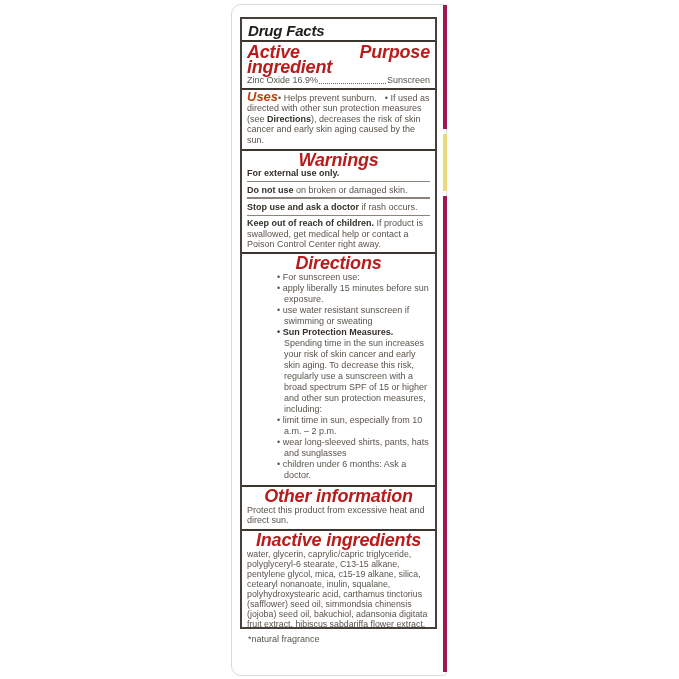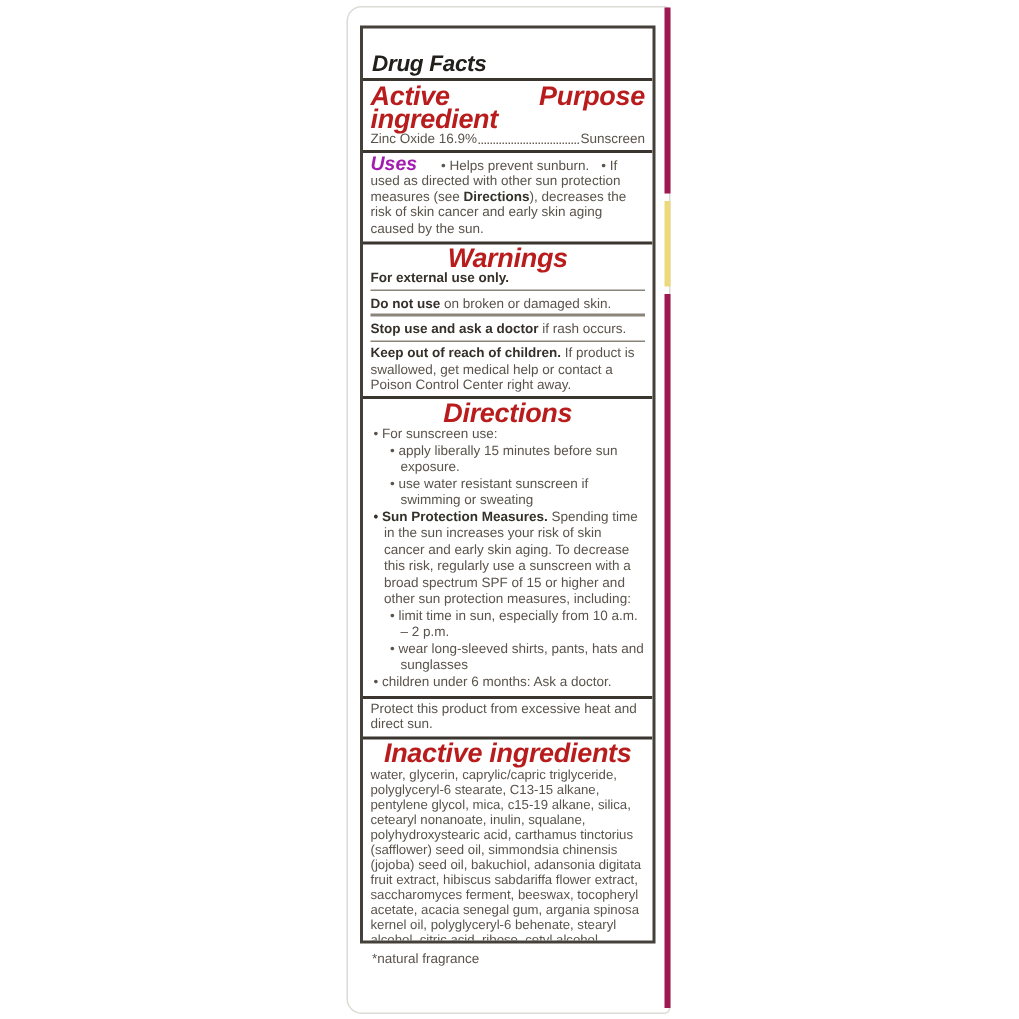--- a/index.html
+++ b/index.html
@@ -16,21 +16,21 @@
   
   .strip-seg{position:absolute;left:443px;width:4px;}
   .strip-m1{top:5px;height:124px;}
   .strip-y{top:134px;height:57px;}
   .strip-m2{top:196px;height:476px;}
 
   
   .dfbox{
     position:absolute;left:240px;top:17px;width:197px;height:612px;
     box-sizing:border-box;border:2px solid #45413a;background:#fff;
-    padding:12px 5px;overflow:hidden;color:#5a534b;
+    padding:0 5px;overflow:hidden;color:#5a534b;
   }
   .rule-heavy{border-top:2px solid #3a362f;margin:0 -5px;}
   .rule-thin{border-top:1px solid #8a847a;margin:0 0;}
 
   .df-title{
     font-size:15px;font-weight:bold;font-style:italic;color:#23201b;
     letter-spacing:-0.2px;padding:4px 0 2px 1px;line-height:15px;
   }
   .sec-head{
     font-size:18px;font-weight:bold;font-style:italic;color:#b91c1c;
@@ -39,32 +39,32 @@
   .body-txt{font-size:9px;line-height:10.4px;color:#5a534b;}
   .lead-bold{font-weight:bold;color:#35312a;}
 
   
   .ai-heads{display:flex;justify-content:space-between;margin-top:3px;}
   .ai-row{display:flex;align-items:flex-end;font-size:9px;line-height:11px;margin-bottom:2px;}
   .ai-leader{flex:1;border-bottom:1.5px dotted #6a645a;margin:0 1px 2px 1px;}
 
   
   .uses-par{margin:2px 0 4px;}
-  .uses-head{font-size:13px;font-weight:bold;font-style:italic;color:#a21caf;margin-right:16px;}
+  .uses-head{font-size:13px;font-weight:bold;font-style:italic;color:#c2410c;margin-right:0;}
   .gap{display:inline-block;width:8px;}
 
   
   .warn-subhead{font-size:9px;line-height:10px;font-weight:bold;color:#35312a;margin:0 0 3px;}
   .warn-row{padding:2.5px 0;}
 
   
   .b1{padding-left:9px;text-indent:-7px;}
   .b2{margin-left:11px;padding-left:9px;text-indent:-7px;}
   .dir-list{margin:1px 0 4px;}
-  .dir-line{line-height:11px;}
+  .dir-line{line-height:11px;margin-left:28px;}
 
   .oi-par{margin:1px 0 3px;}
   .inactive-par{font-size:8.8px;line-height:10px;margin:1px 0 4px;}
 
   .footnote{
     position:absolute;left:248px;top:634px;font-size:9px;color:#5a534b;
   }
   .mt2{margin-top:2px;text-align:center;}
 </style>
 </head>
@@ -125,20 +125,21 @@
     <div class="b2 dir-line">• use water resistant sunscreen if swimming or sweating</div>
     <div class="b1 dir-line">
       <span class="lead-bold">• Sun Protection Measures.</span><span> Spending time in the sun increases your risk of skin cancer and early skin aging. To decrease this risk, regularly use a sunscreen with a broad spectrum SPF of 15 or higher and other sun protection measures, including:</span>
     </div>
     <div class="b2 dir-line">• limit time in sun, especially from 10 a.m. – 2 p.m.</div>
     <div class="b2 dir-line">• wear long-sleeved shirts, pants, hats and sunglasses</div>
     <div class="b1 dir-line">• children under 6 months: Ask a doctor.</div>
   </div>
   <div class="rule-heavy"></div>
 
+  <div class="sec-head mt2">Other information</div>
   <div class="oi-par body-txt">Protect this product from excessive heat and direct sun.</div>
   <div class="rule-heavy"></div>
 
   <div class="sec-head mt2">Inactive ingredients</div>
   <div class="inactive-par">water, glycerin, caprylic/capric triglyceride, polyglyceryl-6 stearate, C13-15 alkane, pentylene glycol, mica, c15-19 alkane, silica, cetearyl nonanoate, inulin, squalane, polyhydroxystearic acid, carthamus tinctorius (safflower) seed oil, simmondsia chinensis (jojoba) seed oil, bakuchiol, adansonia digitata fruit extract, hibiscus sabdariffa flower extract, saccharomyces ferment, beeswax, tocopheryl acetate, acacia senegal gum, argania spinosa kernel oil, polyglyceryl-6 behenate, stearyl alcohol, citric acid, ribose, cetyl alcohol, xanthan gum, glyceryl laurate, sodium PCA, sodium citrate, sodium phytate, bisabolol, potassium sorbate, myristyl alcohol, arachidyl alcohol, fragrance*, sodium benzoate, hydroxyacetophenone</div>
 
 </div>
 
 <div class="footnote">*natural fragrance</div>
 

